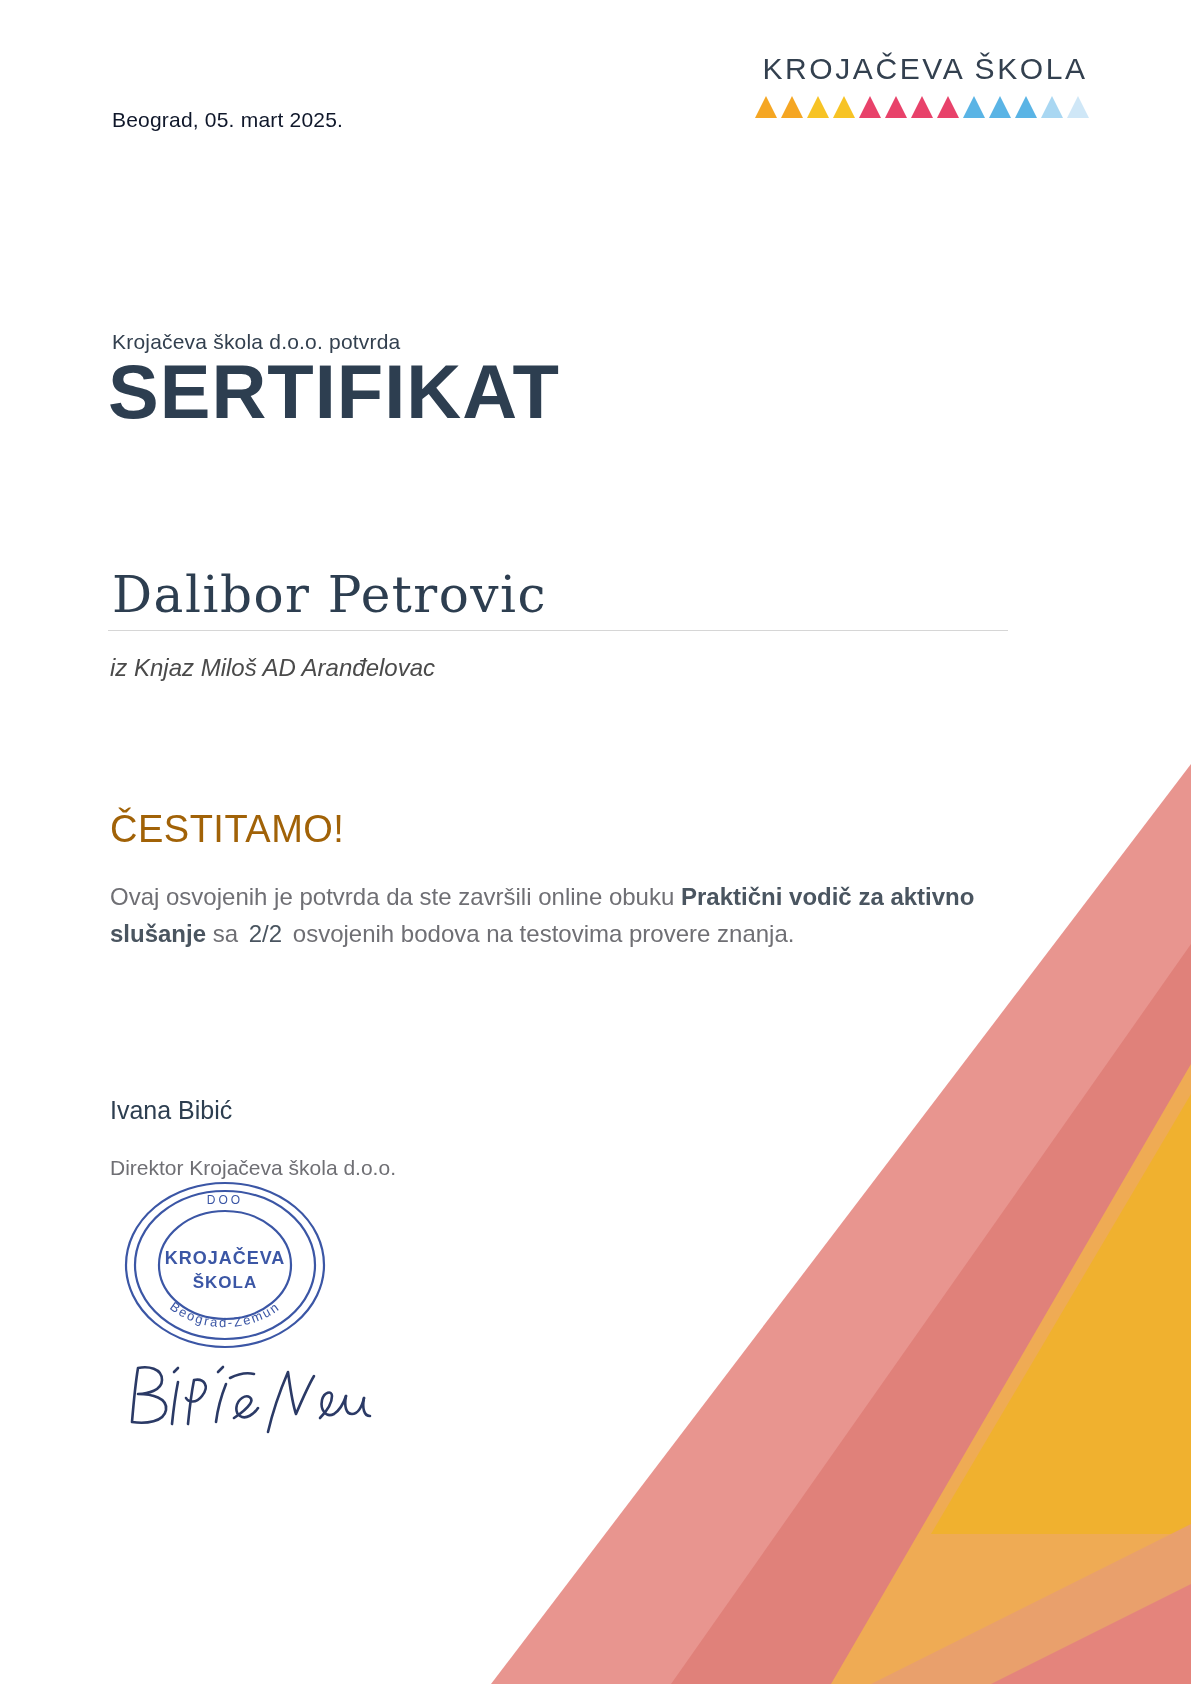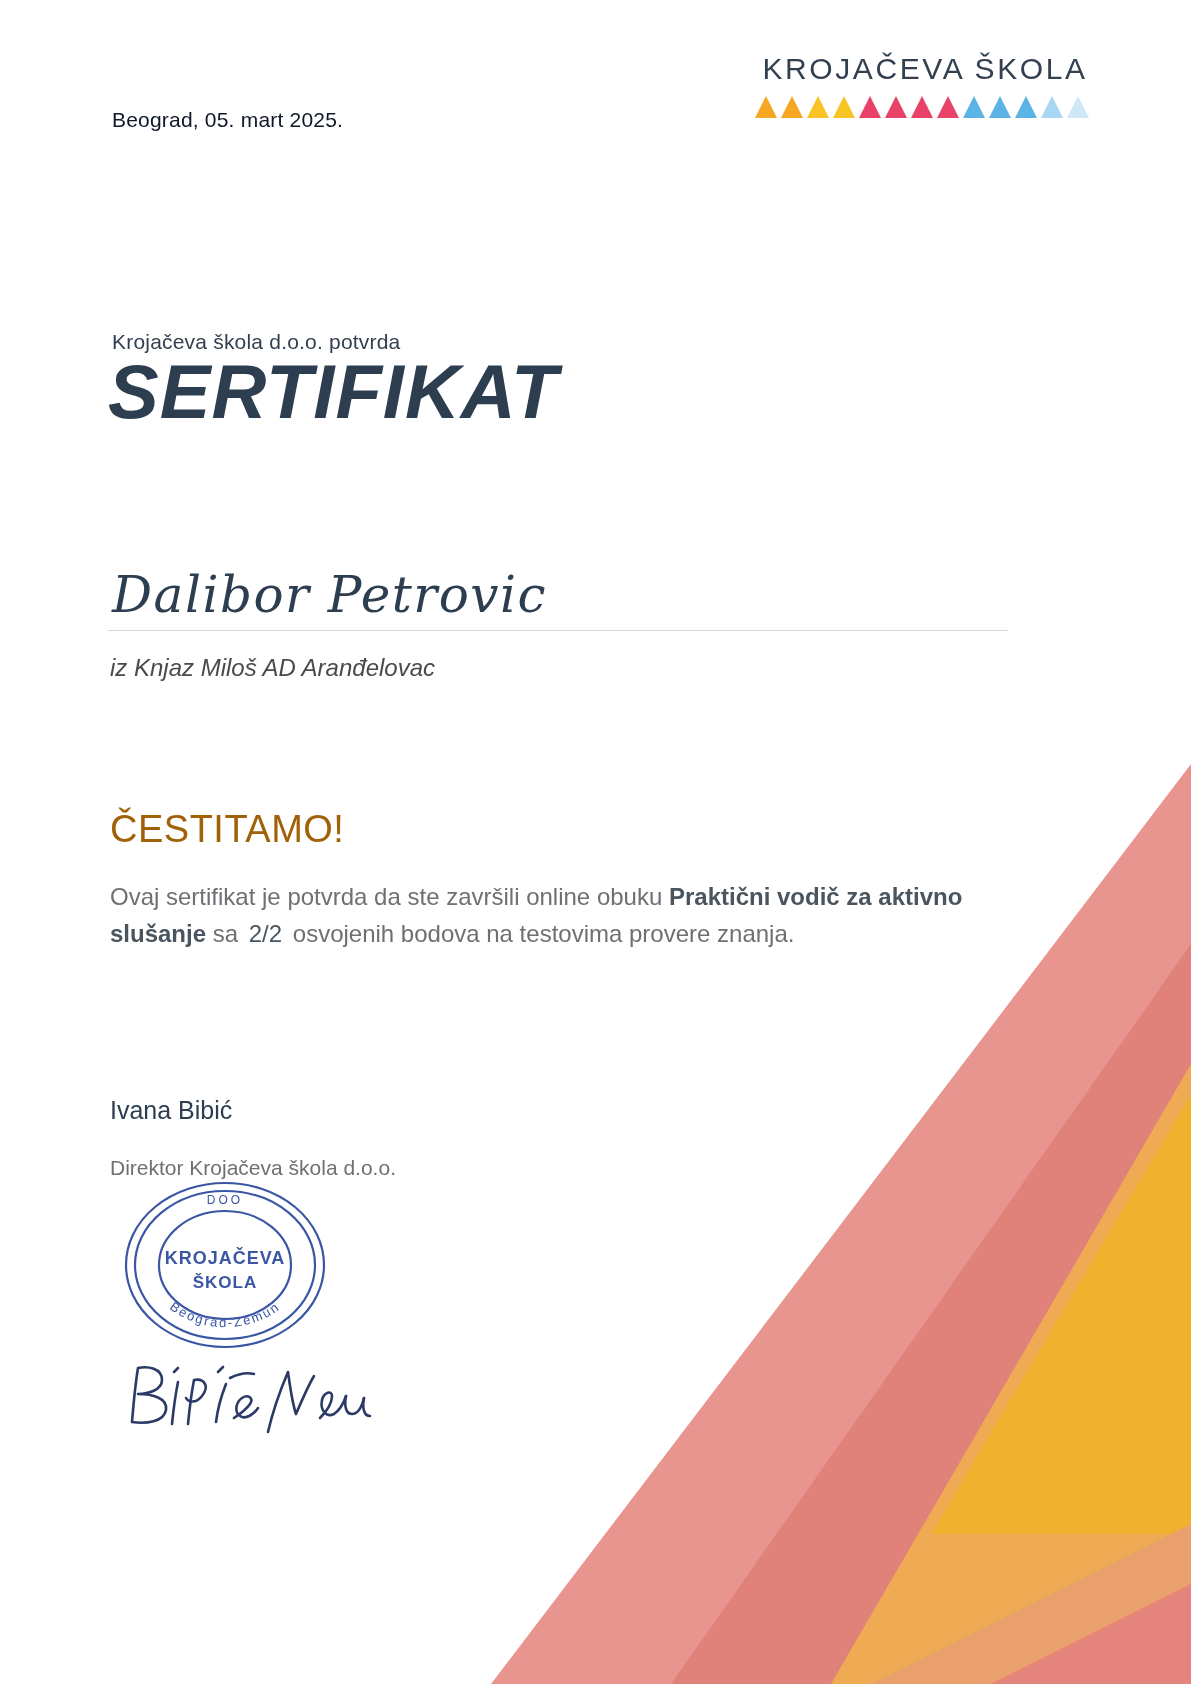--- a/index.html
+++ b/index.html
@@ -67,32 +67,30 @@
   }
   .cert-title {
     position: absolute;
     left: 108px;
     top: 352px;
     font-size: 76px;
     font-weight: bold;
     color: #2d3e50;
     letter-spacing: 1px;
     line-height: 1.05;
-    font-style: italic;
   }
 
   
   .recipient-name {
     position: absolute;
     left: 112px;
     top: 566px;
     font-size: 50px;
     color: #2d3e50;
     font-family: "DejaVu Serif", serif;
-    font-style: italic;
     letter-spacing: 1.5px;
   }
   .recipient-rule {
     position: absolute;
     left: 108px;
     top: 630px;
     width: 900px;
     height: 1px;
     background: #d6d6d6;
   }
@@ -202,21 +200,21 @@
 
   <div class="issuer">Krojačeva škola d.o.o. potvrda</div>
   <div class="cert-title">SERTIFIKAT</div>
 
   <div class="recipient-name">Dalibor  Petrovic</div>
   <div class="recipient-rule"></div>
   <div class="recipient-org">iz Knjaz Miloš AD Aranđelovac</div>
 
   <div class="congrats">ČESTITAMO!</div>
   <div class="body-text">
-    <span>Ovaj sertifikat je potvrda da ste završili online obuku </span><b>Praktični vodič za aktivno slušanje</b><span> sa </span><span class="points">2/2</span><span> osvojenih bodova na testovima provere znanja.</span>
+    <span>Ovaj osvojenih je potvrda da ste završili online obuku </span><b>Praktični vodič za aktivno slušanje</b><span> sa </span><span class="points">2/2</span><span> osvojenih bodova na testovima provere znanja.</span>
   </div>
 
   <div class="sign-name">Ivana Bibić</div>
   <div class="sign-role">Direktor Krojačeva škola d.o.o.</div>
 
   <svg class="stamp" viewBox="0 0 210 178">
     <g fill="none" stroke="#3b56a5" stroke-width="2.2">
       <ellipse cx="105" cy="89" rx="99" ry="82"></ellipse>
       <ellipse cx="105" cy="89" rx="90" ry="74"></ellipse>
       <ellipse cx="105" cy="89" rx="66" ry="54"></ellipse>

